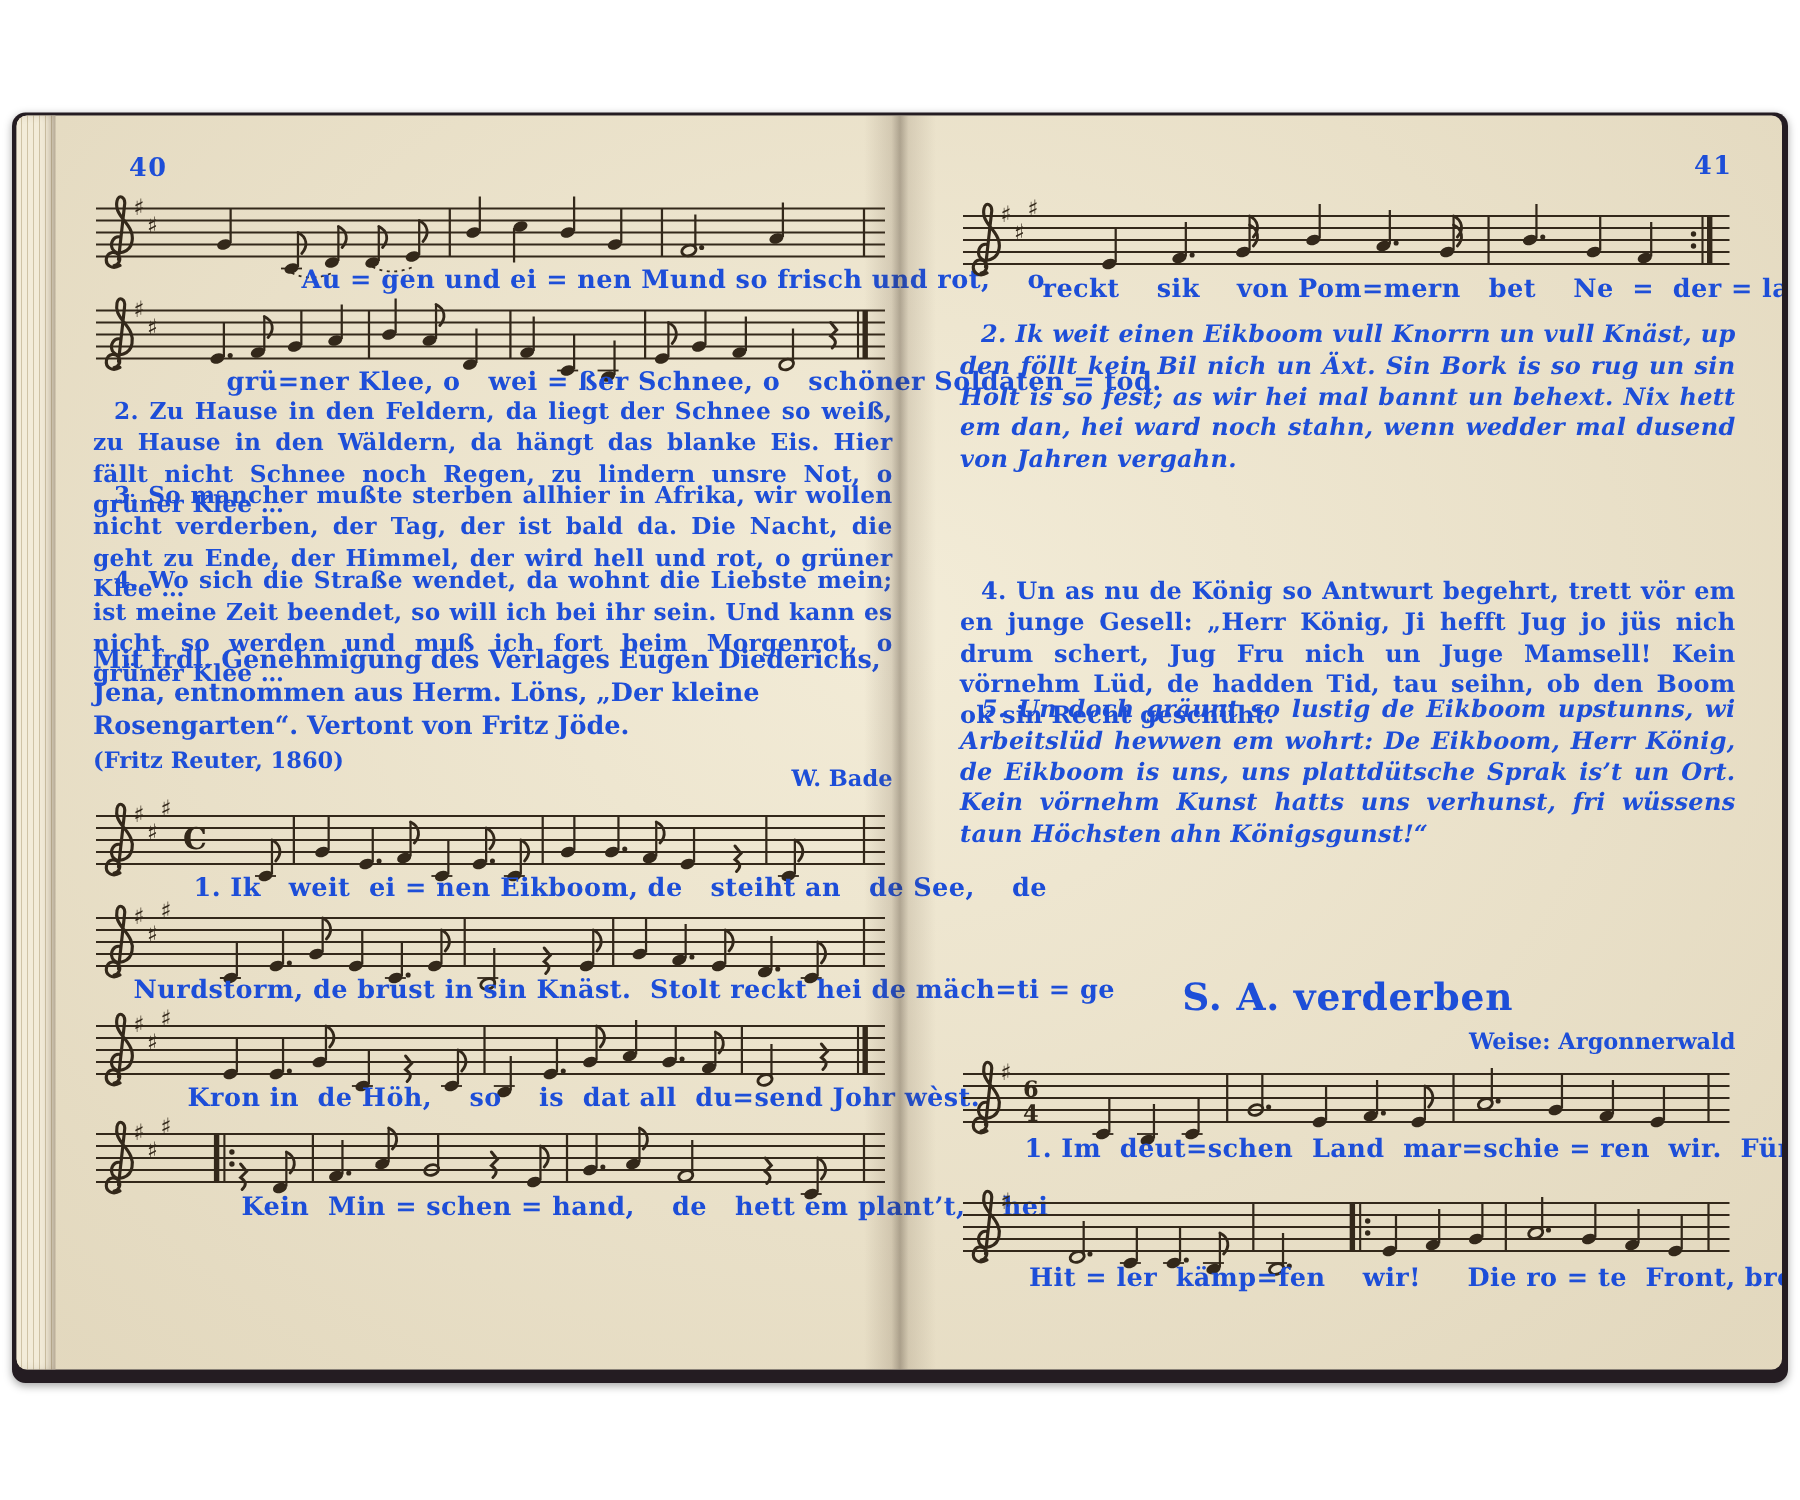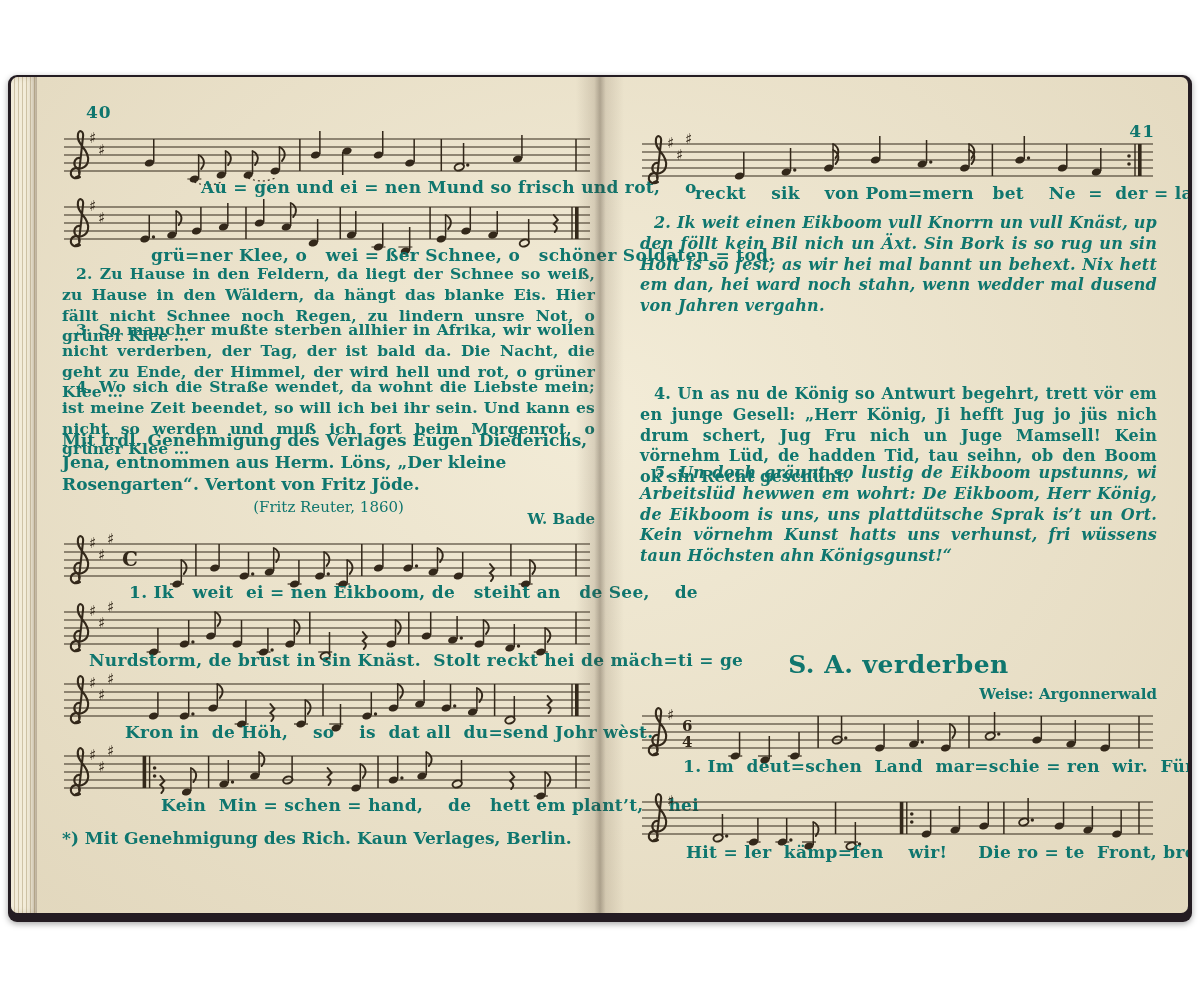--- a/index.html
+++ b/index.html
@@ -7,28 +7,28 @@
   .book{position:absolute;left:8px;top:75px;width:1184px;height:847px;background:#241c22;border-radius:9px;
         box-shadow:0 2px 6px rgba(0,0,0,.35);}
   .pageblock{position:absolute;left:3px;top:2px;right:4px;bottom:9px;background:#ece3cb;border-radius:7px;overflow:hidden;}
   .paper-tint{position:absolute;inset:0;background:radial-gradient(ellipse at 50% 40%, rgba(255,252,238,.35), rgba(160,140,100,.12) 95%);pointer-events:none;}
   .edges{position:absolute;left:0;top:0;bottom:0;width:26px;border-radius:7px 0 0 7px;
          background:repeating-linear-gradient(90deg,#f3ecd9 0 3px,#cfc3a6 3px 4px);
          box-shadow:inset -6px 0 8px -4px rgba(90,70,45,.55);}
   .gutter{position:absolute;top:0;bottom:0;left:565px;width:48px;
           background:linear-gradient(90deg,rgba(86,66,46,0) 0%,rgba(86,66,46,.16) 38%,rgba(55,40,26,.34) 50%,rgba(86,66,46,.14) 62%,rgba(86,66,46,0) 100%);}
   .abs{position:absolute;}
-  .ink{color:#0f766e;}
+  .ink{color:#1d4ed8;}
   .pgnum{font-size:17px;font-weight:bold;letter-spacing:1px;}
   .lyric{font-size:17px;font-weight:bold;white-space:pre;letter-spacing:.3px;}
   .verse{font-size:15.5px;font-weight:bold;line-height:1.34;text-align:justify;text-indent:14px;letter-spacing:.2px;}
   .verse.rt{font-size:16px;line-height:1.3;}
   .small{font-size:17px;font-weight:bold;line-height:1.3;}
   .title{font-size:27px;font-weight:bold;text-align:center;letter-spacing:.5px;}
-  .subtitle{font-size:15px;font-weight:normal;text-align:center;}
+  .subtitle{font-size:15px;font-weight:bold;text-align:left;}
   .byline{font-size:15px;font-weight:bold;text-align:right;}
   svg.staff{position:absolute;height:60px;overflow:visible;}
 </style>
 </head>
 <body>
 
 <div id="canvas">
   <div class="book">
     <div class="pageblock">
       <div class="paper-tint"></div>
@@ -349,25 +349,24 @@
           <ellipse cx="395.2" cy="40" rx="4.8" ry="3.4" transform="rotate(-18 395.2 40)" fill="none" stroke="#33281a" stroke-width="1.9"></ellipse>
           <line x1="399.5" y1="39" x2="399.5" y2="16" stroke="#33281a" stroke-width="1.5"></line>
           <path d="M448.2 28 L452.2 33 L448.2 37 C 452.2 40 452.2 42 449.2 45" fill="none" stroke="#33281a" stroke-width="2" stroke-linecap="round"></path>
           <line x1="471.8" y1="52" x2="485.8" y2="52" stroke="#33281a" stroke-width="1.2"></line>
           <ellipse cx="478.8" cy="52" rx="4.8" ry="3.4" transform="rotate(-18 478.8 52)" fill="#33281a"></ellipse>
           <line x1="483.1" y1="51" x2="483.1" y2="28" stroke="#33281a" stroke-width="1.5"></line>
           <path d="M483.1 28 c6 3 7 9 2.5 14" fill="none" stroke="#33281a" stroke-width="1.9" stroke-linecap="round"></path>
         </svg>
       <div class="abs ink lyric" style="left:150px;top:718px;">Kein  Min = schen = hand,    de   hett em plant’t,    hei</div>
 
-      <div class="abs ink small" style="left:51px;top:750px;width:533px;">*) Mit Genehmigung des Rich. Kaun Verlages, Berlin.</div>
 
       <div class="gutter"></div>
 
-      <div class="abs ink pgnum" style="left:1080px;top:44px;width:64px;text-align:right;">41</div>
+      <div class="abs ink pgnum" style="left:1080px;top:24px;width:64px;text-align:right;">41</div>
 
       <svg class="staff" style="left:629px;top:55px;width:515px;" viewBox="0 0 515 60">
           <line x1="2" y1="12" x2="513" y2="12" stroke="#33281a" stroke-width="1.2"></line>
           <line x1="2" y1="20" x2="513" y2="20" stroke="#33281a" stroke-width="1.2"></line>
           <line x1="2" y1="28" x2="513" y2="28" stroke="#33281a" stroke-width="1.2"></line>
           <line x1="2" y1="36" x2="513" y2="36" stroke="#33281a" stroke-width="1.2"></line>
           <line x1="2" y1="44" x2="513" y2="44" stroke="#33281a" stroke-width="1.2"></line>
           <path d="M15 50 C10 53 5 50 6 45 C7 41 12 40 14 43 C16 46 14 50 11 50 M14 46 L18 10 C19 4 14 2 13 7 C12 12 14 15 17 19 C22 25 24 29 23 34 C22 41 13 44 10 39 C8 35 11 30 15 31" fill="none" stroke="#33281a" stroke-width="2.1" stroke-linecap="round" transform="translate(3,0)"></path>
           <text x="27" y="16" font-size="15" fill="#33281a" font-family="&quot;DejaVu Sans&quot;,sans-serif" font-weight="bold">♯</text>
           <text x="36" y="28" font-size="15" fill="#33281a" font-family="&quot;DejaVu Sans&quot;,sans-serif" font-weight="bold">♯</text>

